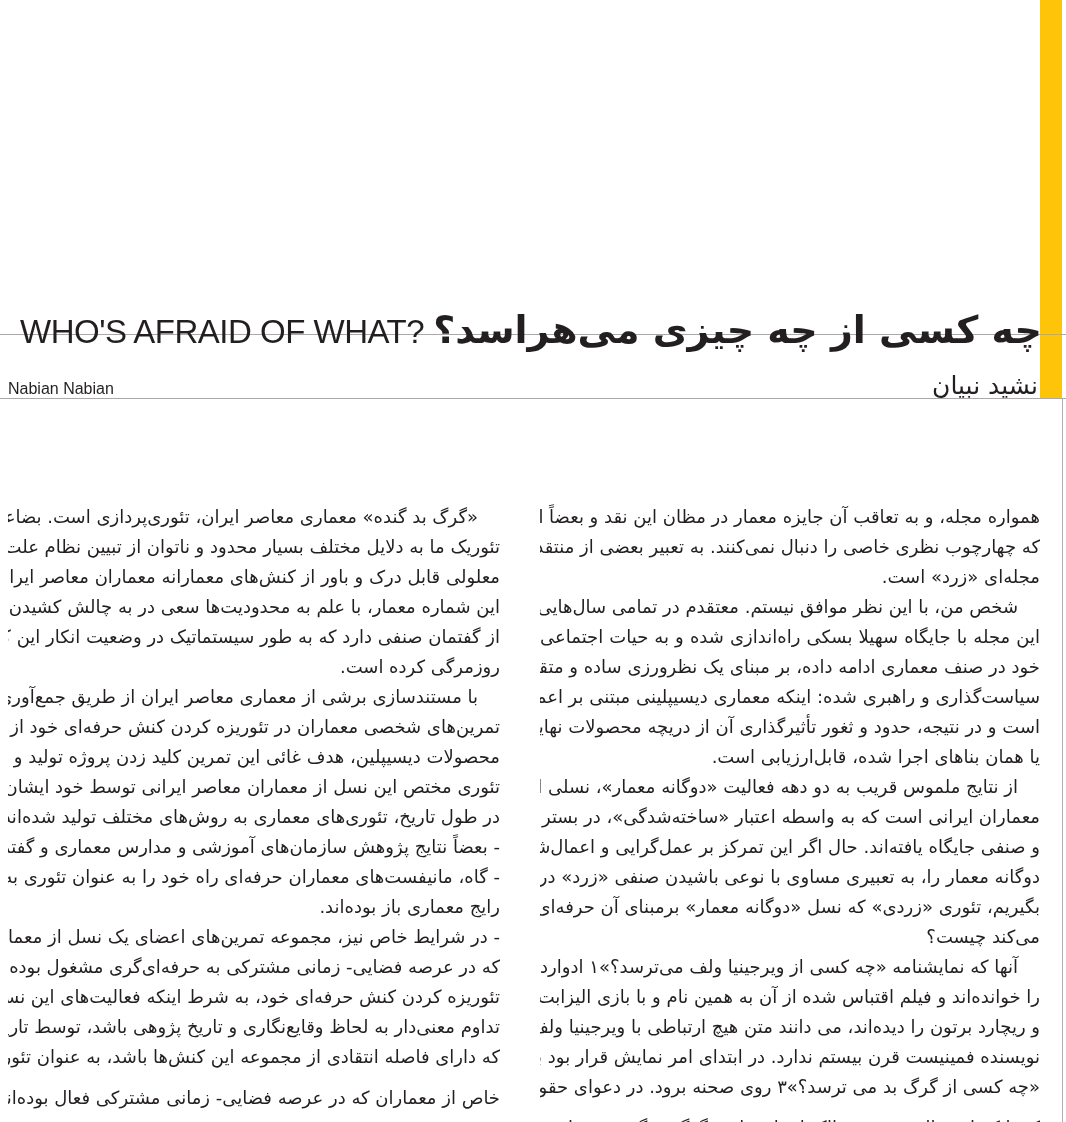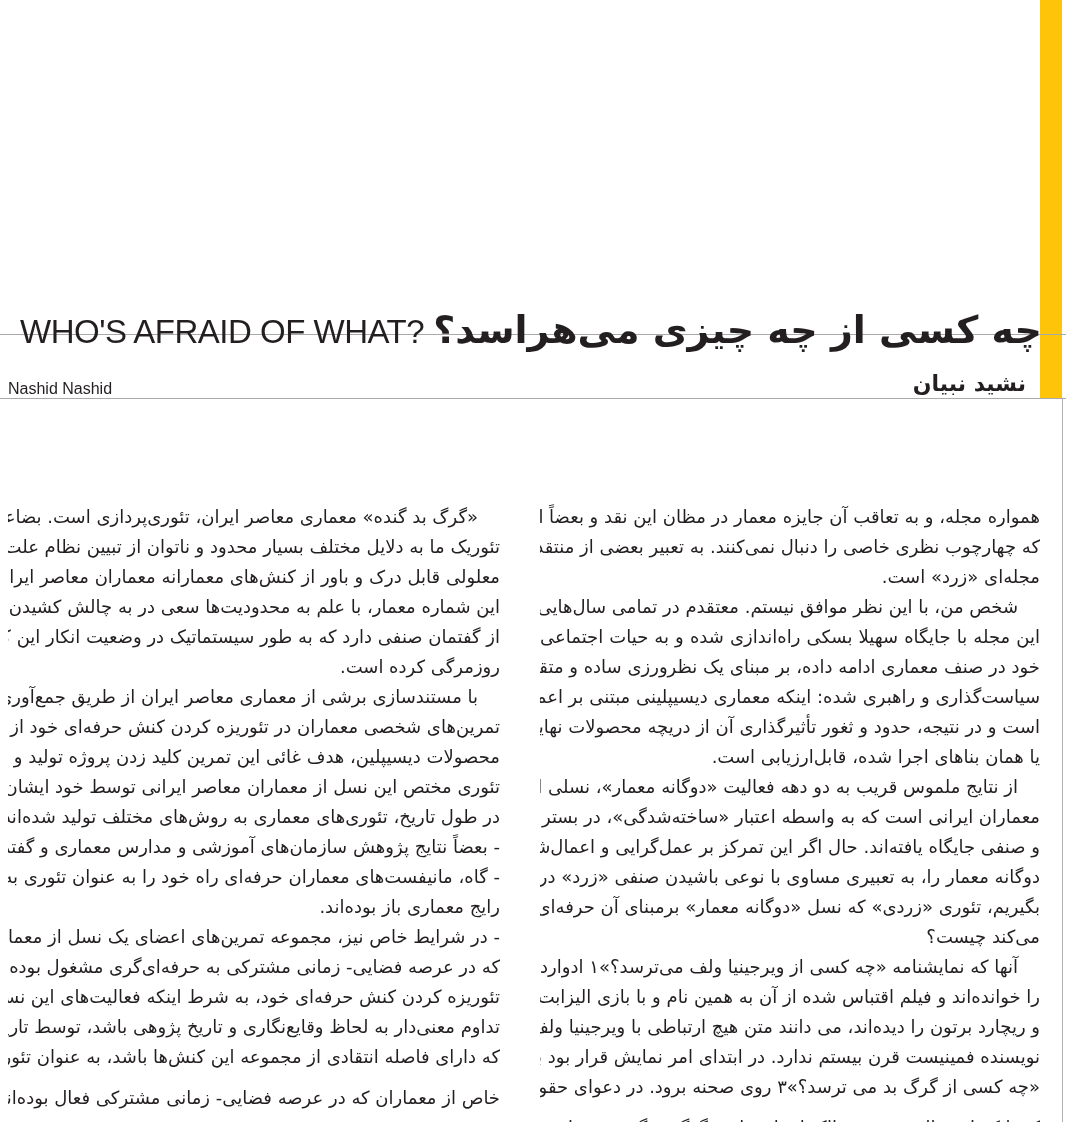--- a/index.html
+++ b/index.html
@@ -45,25 +45,24 @@
     white-space: nowrap;
     z-index: 3;
   }
   .author-en {
     position: absolute; top: 380px; left: 8px;
     font-family: "Liberation Sans", sans-serif;
     font-size: 16px;
     z-index: 3;
   }
   .author-fa {
-    position: absolute; top: 371px; right: 40px;
+    position: absolute; top: 371px; right: 28px;
     direction: rtl;
-    font-size: 22px;
+    font-size: 25px;
     z-index: 3;
-    font-weight: bold;
   }
   .col {
     position: absolute; top: 502px; height: 620px;
     overflow: hidden;
     direction: rtl;
     font-size: 18px;
     line-height: 30px;
     text-align: justify;
   }
   #col-right { left: 540px; width: 500px; }
@@ -80,21 +79,21 @@
 </head>
 <body>
 
 <div class="stripe"></div>
 <div class="rule" id="rule-title"></div>
 <div class="rule" id="rule-author"></div>
 <div class="vline"></div>
 
 <h1 class="title-fa">چه کسی از چه چیزی می‌هراسد؟</h1>
 <h2 class="title-en">WHO'S AFRAID OF WHAT?</h2>
-<div class="author-en">Nashid Nashid</div>
+<div class="author-en">Nabian Nabian</div>
 <div class="author-fa">نشید نبیان</div>
 
 <div class="col" id="col-right">
     <div class="line">همواره مجله، و به تعاقب آن جایزه معمار در مظان این نقد و بعضاً اتهام بوده‌اند</div>
     <div class="line">که چهارچوب نظری خاصی را دنبال نمی‌کنند. به تعبیر بعضی از منتقدان، معمار</div>
     <div class="line pe">مجله‌ای «زرد» است.</div>
     <div class="line indent">شخص من، با این نظر موافق نیستم. معتقدم در تمامی سال‌هایی که</div>
     <div class="line">این مجله با جایگاه سهیلا بسکی راه‌اندازی شده و به حیات اجتماعی</div>
     <div class="line">خود در صنف معماری ادامه داده، بر مبنای یک نظرورزی ساده و متقن</div>
     <div class="line">سیاست‌گذاری و راهبری شده: اینکه معماری دیسیپلینی مبتنی بر اعمال</div>

